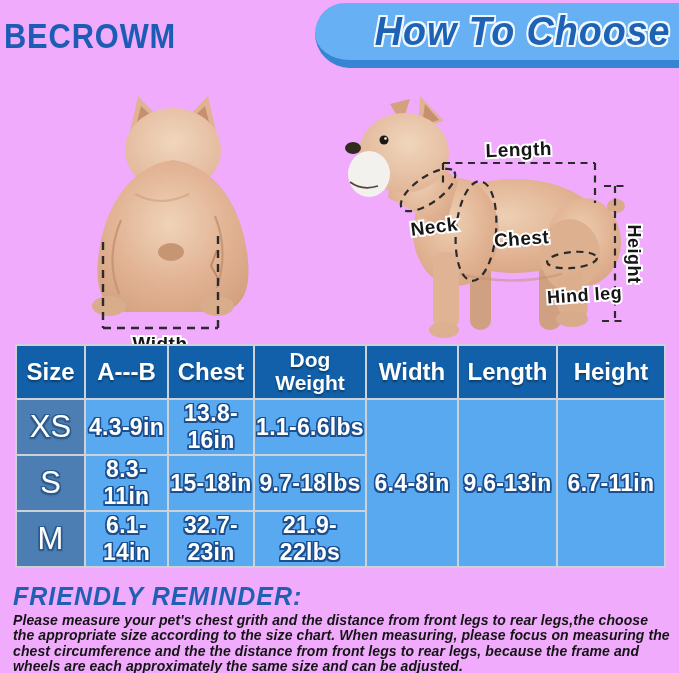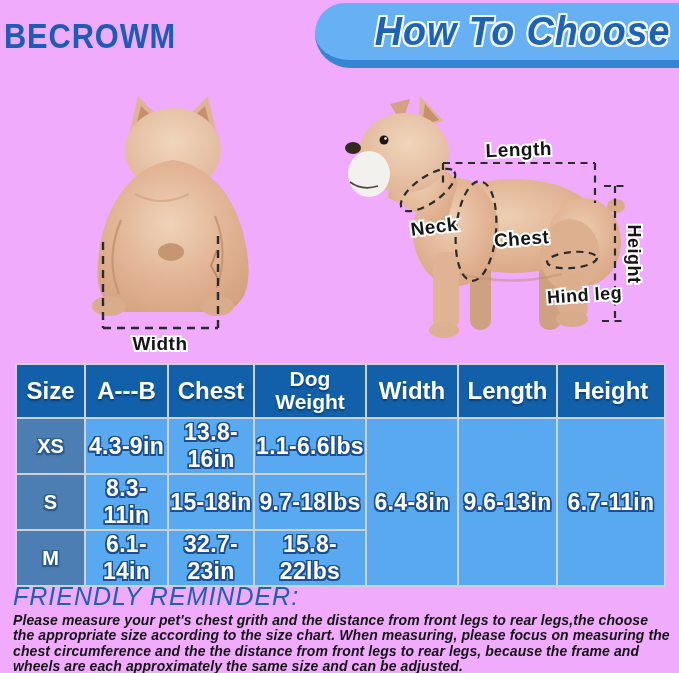--- a/index.html
+++ b/index.html
@@ -28,43 +28,43 @@
   
   .dog-svg{position:absolute;}
   .dog-left{left:65px;top:90px;}
   .dog-right{left:332px;top:90px;}
   svg text.meas{
     font-family:"Liberation Sans",sans-serif;font-weight:bold;fill:#161616;
     stroke:#ffffff;stroke-width:4px;paint-order:stroke;letter-spacing:.5px;
   }
   
   table.sizechart{
-    position:absolute;left:15px;top:363px;width:649px;height:203px;
+    position:absolute;left:15px;top:344px;width:649px;height:203px;
     border-collapse:collapse;table-layout:fixed;
   }
   table.sizechart td,table.sizechart th{
     border:2px solid #ccd2d8;text-align:center;vertical-align:middle;padding:0;
   }
   table.sizechart th{
     background:#1160a9;color:#fff;font-size:24px;font-weight:bold;height:52px;
     text-shadow:0 2px 2px rgba(0,0,0,.35);
   }
   table.sizechart th .wrap2{display:inline-block;max-width:70px;font-size:21px;line-height:1.12;}
   td.sizecol{
-    background:#4d7eb3;color:#fff;font-size:20px;font-weight:bold;
+    background:#4d7eb3;color:#fff;font-size:31px;font-weight:normal;
     text-shadow:-1.5px -1.5px 0 #2c5b8e,1.5px -1.5px 0 #2c5b8e,-1.5px 1.5px 0 #2c5b8e,1.5px 1.5px 0 #2c5b8e,0 2px 3px rgba(0,0,0,.3);
   }
   td.cell{
     background:#58a9ef;color:#fff;font-size:23px;font-weight:bold;letter-spacing:.3px;
     text-shadow:-1.5px -1.5px 0 #1c4f8f,1.5px -1.5px 0 #1c4f8f,-1.5px 1.5px 0 #1c4f8f,1.5px 1.5px 0 #1c4f8f,
                 -1.5px 0 0 #1c4f8f,1.5px 0 0 #1c4f8f,0 -1.5px 0 #1c4f8f,0 1.5px 0 #1c4f8f;
   }
   
   .reminder-title{
-    position:absolute;left:13px;top:582px;font-size:25px;font-weight:normal;font-style:italic;
+    position:absolute;left:13px;top:582px;font-size:25px;font-weight:bold;font-style:italic;
     color:#1f60b3;letter-spacing:1px;
   }
   .reminder-body{
     position:absolute;left:13px;top:613px;width:660px;font-size:14px;font-style:italic;
     font-weight:600;color:#141414;line-height:1.1;letter-spacing:.1px;
   }
 </style>
 </head>
 <body>
 
@@ -196,21 +196,21 @@
     <tr style="height:50px;">
       <td class="sizecol">S</td>
       <td class="cell">8.3-11in</td>
       <td class="cell">15-18in</td>
       <td class="cell">9.7-18lbs</td>
     </tr>
     <tr style="height:50px;">
       <td class="sizecol">M</td>
       <td class="cell">6.1-14in</td>
       <td class="cell">32.7-23in</td>
-      <td class="cell">15.8-22lbs</td>
+      <td class="cell">21.9-22lbs</td>
     </tr>
   </tbody>
     </table>
 
   <div class="reminder-title">FRIENDLY REMINDER:</div>
   <div class="reminder-body">Please measure your pet's chest grith and the distance from front legs to rear legs,the choose the appropriate size according to the size chart. When measuring, please focus on measuring the chest circumference and the the distance from front legs to rear legs, because the frame and wheels are each approximately the same size and can be adjusted.</div>
 
 </div>
 
 </body></html>

